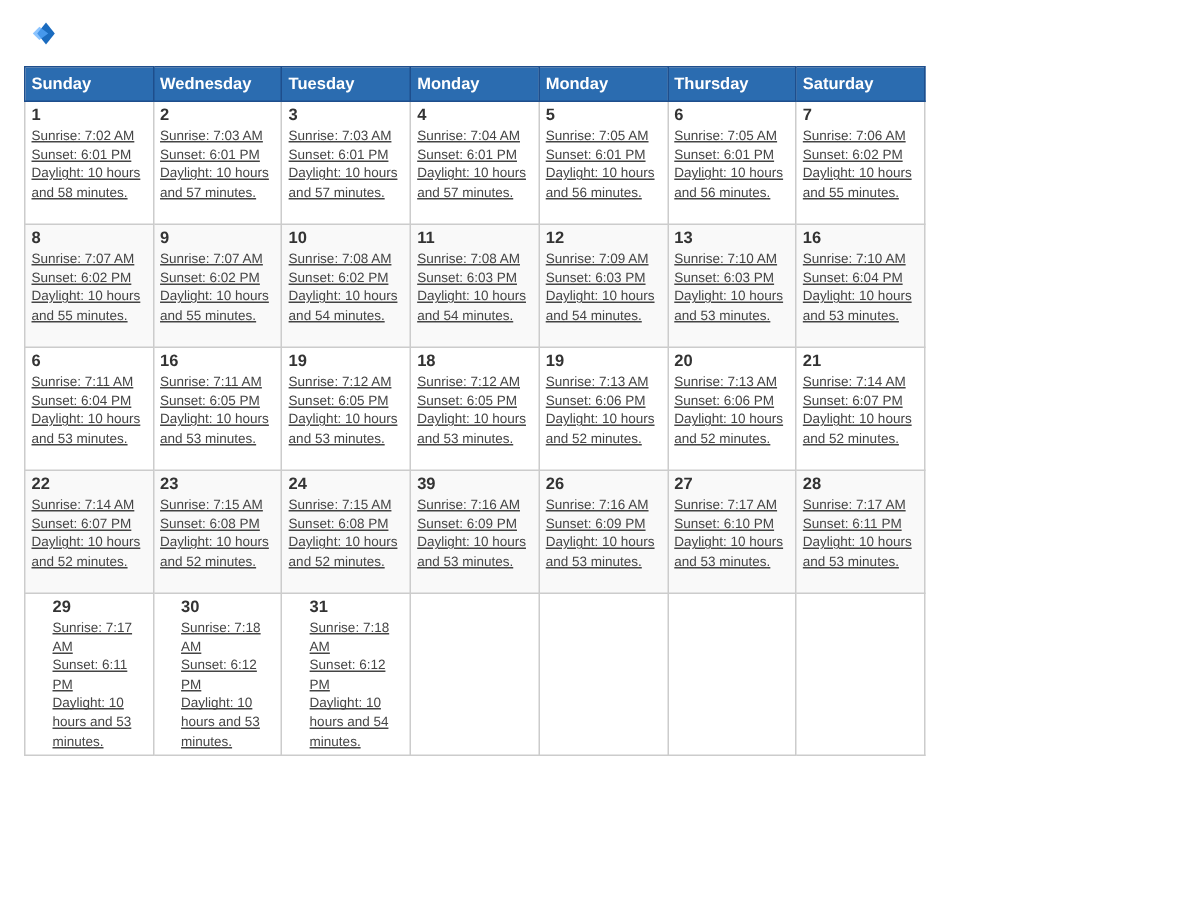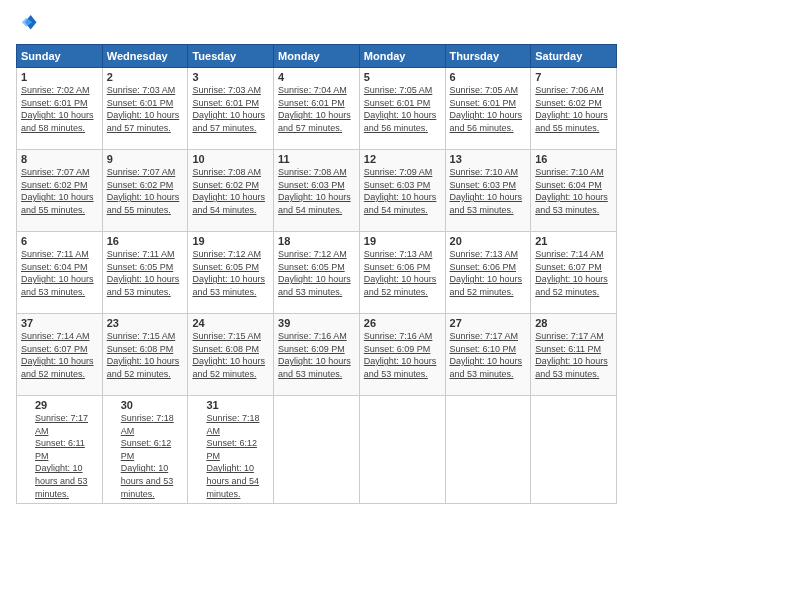--- a/index.html
+++ b/index.html
@@ -300,21 +300,21 @@
         <span class="day-num">21</span>
         <div class="day-info">
           Sunrise: 7:14 AM<br>
           Sunset: 6:07 PM<br>
           Daylight: 10 hours and 52 minutes.
         </div>
       </td>
         </tr>
         <tr>
           <td>
-        <span class="day-num">37</span>
+        <span class="day-num">22</span>
         <div class="day-info">
           Sunrise: 7:14 AM<br>
           Sunset: 6:07 PM<br>
           Daylight: 10 hours and 52 minutes.
         </div>
       </td>
           <td>
         <span class="day-num">23</span>
         <div class="day-info">
           Sunrise: 7:15 AM<br>

